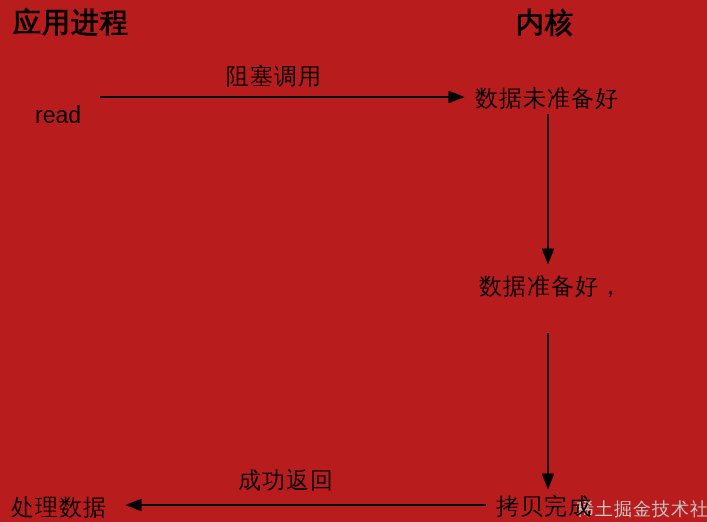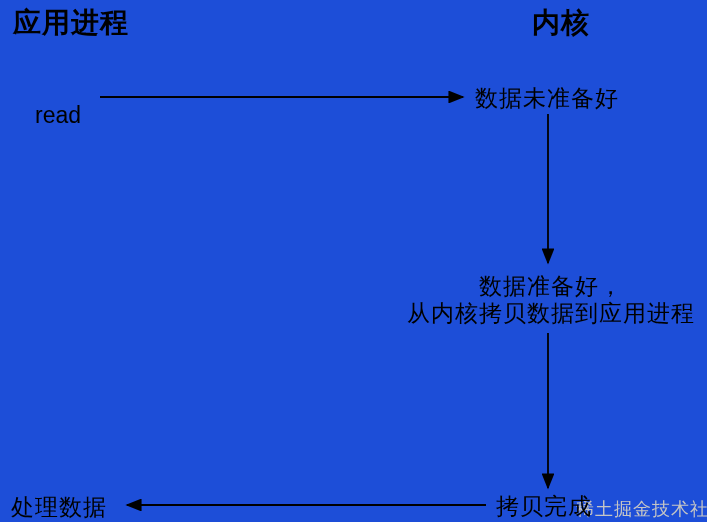--- a/index.html
+++ b/index.html
@@ -1,19 +1,19 @@
 <!DOCTYPE html>
 <html><head>
 <meta charset="utf-8">
 <style>
   html,body{margin:0;padding:0;background:#ffffff;}
   #canvas{
     position:relative;
     width:707px;height:522px;
-    background:#1d4ed8;
+    background:#b91c1c;
     font-family:"Liberation Sans","DejaVu Sans",sans-serif;
     color:#000000;
     overflow:hidden;
   }
   .abs{position:absolute;white-space:nowrap;}
   .hdr{
     font-size:28px;
     font-weight:700;
     line-height:30px;
     letter-spacing:1px;
@@ -41,43 +41,44 @@
     z-index:2;
   }
 </style>
 </head>
 <body>
 
 <div id="canvas">
 
   <div class="abs hdr" style="left:13px;top:8px;">应用进程</div>
 
-  <div class="abs hdr" style="left:516px;top:8px;margin-left:16px;">内核</div>
+  <div class="abs hdr" style="left:516px;top:8px;">内核</div>
 
   <svg id="arrow-layer" width="707" height="522" viewBox="0 0 707 522">
     <defs>
       <marker id="ah" viewBox="0 0 10 8" refX="9" refY="4" markerWidth="9" markerHeight="7.2" orient="auto-start-reverse">
         <path d="M0,0 L10,4 L0,8 z" fill="#000000"></path>
       </marker>
     </defs>
     <line x1="100" y1="97" x2="463" y2="97" stroke="#000000" stroke-width="1.8" marker-end="url(#ah)"></line>
     <line x1="548" y1="114" x2="548" y2="263" stroke="#000000" stroke-width="1.8" marker-end="url(#ah)"></line>
     <line x1="548" y1="333" x2="548" y2="488" stroke="#000000" stroke-width="1.8" marker-end="url(#ah)"></line>
     <line x1="486" y1="505" x2="127" y2="505" stroke="#000000" stroke-width="1.8" marker-end="url(#ah)"></line>
   </svg>
 
+  <div class="abs edge-label centered" style="left:274px;top:64px;">阻塞调用</div>
 
+  <div class="abs edge-label centered" style="left:286px;top:468px;">成功返回</div>
 
   <div class="abs node" style="left:35px;top:102px;letter-spacing:0;">read</div>
 
   <div class="abs node" style="left:475px;top:85px;">数据未准备好</div>
 
   <div class="abs node centered" style="left:551px;top:273px;line-height:27px;">
     <span>数据准备好，</span><br>
-    <span>从内核拷贝数据到应用进程</span>
   </div>
 
   <div class="abs node" style="left:11px;top:494px;">处理数据</div>
 
   <div class="abs node" style="left:496px;top:493px;">拷贝完成</div>
 
   <div class="abs" id="watermark" style="left:576px;top:501px;">稀土掘金技术社区</div>
 
 </div>
 

